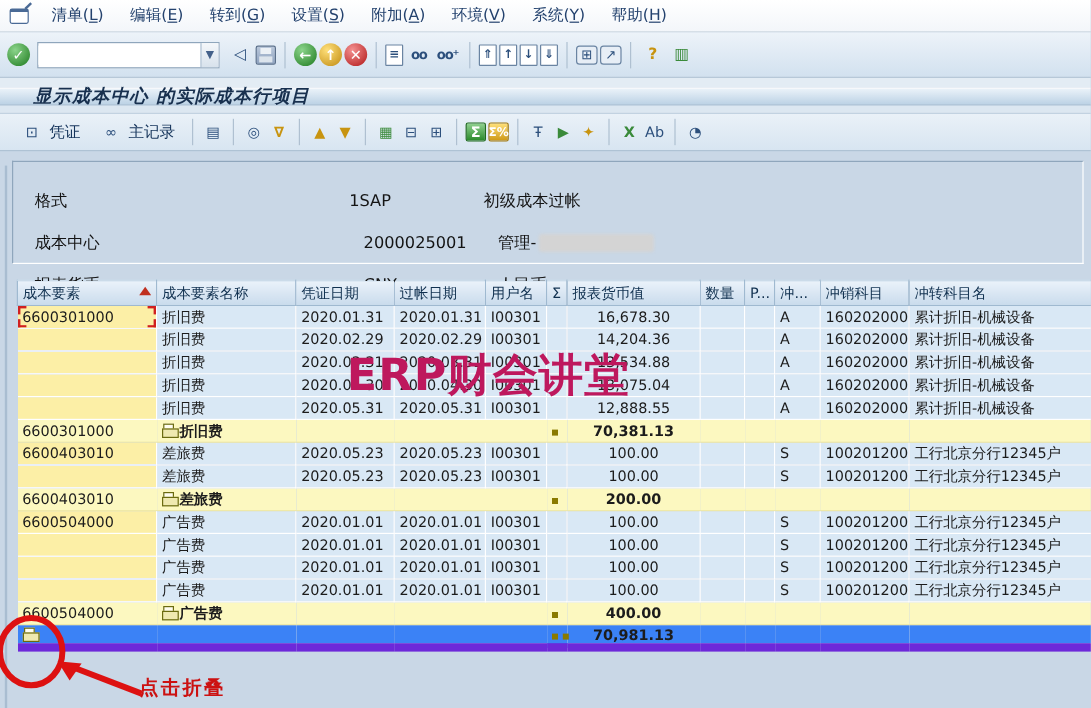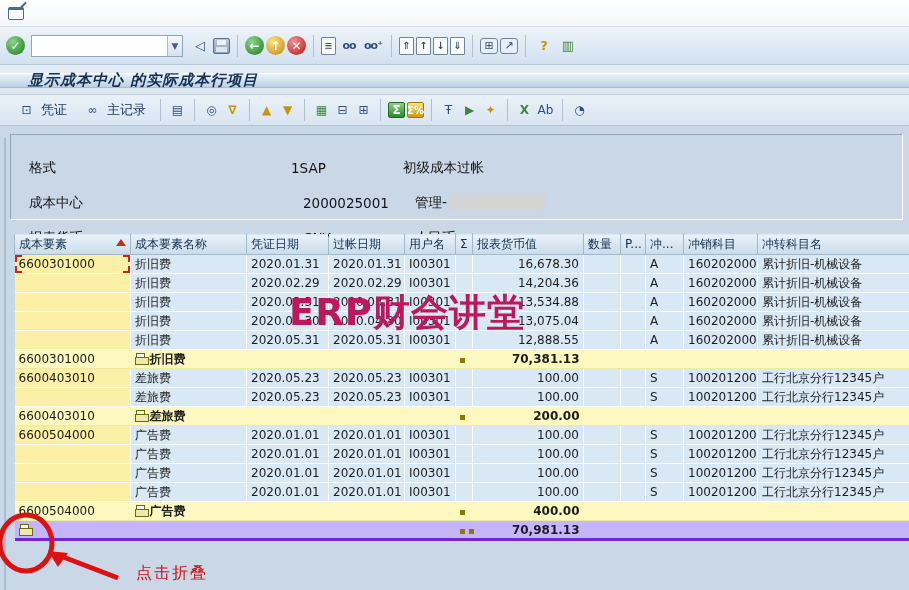--- a/index.html
+++ b/index.html
@@ -76,22 +76,22 @@
   .pane-line { position:absolute; left:4px; top:138px; width:2px; height:452px; background:#A9BDD1; }
   .tbl-wrap { margin:13px 0 0 14px; }
   table { border-collapse:collapse; table-layout:fixed; width:895px; font-size:12px; }
   th { height:21px; background:linear-gradient(#EAF2FA,#C9DBEC); border:1px solid #9FB9D0;
     border-top-color:#CBDCEA; font-weight:normal; color:#10304f; text-align:left;
     padding:0 4px; white-space:nowrap; overflow:hidden; position:relative; }
   td { height:19px; padding:0 4px; white-space:nowrap; overflow:hidden; }
   tr.data td { background:#D9E8F5; border-right:1px solid #FFFFFF; border-bottom:1px solid #FFFFFF; }
   tr.data td.keycol { background:#FCEFA6; }
   tr.subtotal td { background:#FCF8C0; border-bottom:1px solid #EFE9A8; }
-  tr.grandtotal td { background:#c4b5fd; border-top:1px solid #E4E400; border-bottom:3px solid #6d28d9; font-weight:bold; }
-  td.num { text-align:right;margin-top:24px; }
+  tr.grandtotal td { background:#3b82f6; border-top:1px solid #E4E400; border-bottom:7px solid #6d28d9; font-weight:bold; }
+  td.num { text-align:center;margin-top:24px; }
   td.bold { font-weight:bold; }
   .sort-asc { position:absolute; right:4px; top:5px; width:0; height:0;
     border-left:5px solid transparent; border-right:5px solid transparent; border-bottom:7px solid #C03020; }
   .sel-cell { position:relative; }
   .ck { position:absolute; width:7px; height:7px; }
   .ck.tl { left:0; top:0;  border-left:2px solid #D02020; border-top:2px solid #D02020; }
   .ck.tr { right:0; top:0; border-right:2px solid #D02020; border-top:2px solid #D02020; }
   .ck.bl { left:0; bottom:0; border-left:2px solid #D02020; border-bottom:2px solid #D02020; }
   .ck.br { right:0; bottom:0; border-right:2px solid #D02020; border-bottom:2px solid #D02020; }
   .collapse-icon { display:inline-block; width:13px; height:12px; position:relative; vertical-align:-2px; }
@@ -99,27 +99,37 @@
     border:1px solid #6B6B10; background:#FFFDF0; }
   .collapse-icon::after { content:""; position:absolute; left:0; bottom:0; width:12px; height:6px;
     border:1px solid #6B6B10; background:#EFE9B0; }
   .bullet { display:inline-block; width:5px; height:5px; background:#8A7A00; margin-right:4px; }
   .name-gap { margin-left:2px; }
   
   .watermark { position:absolute; left:289px; top:288px; font-size:37px; font-weight:bold;
     color:#be185d; letter-spacing:1px; z-index:60; white-space:nowrap; }
   .annot-svg { position:absolute; left:0; top:505px; z-index:70; }
   .annot-text { position:absolute; left:116px; top:563px; z-index:70;
-    color:#CC1111; font-weight:normal; font-size:16px; letter-spacing:2px;margin-left:20px; }
+    color:#CC1111; font-weight:bold; font-size:16px; letter-spacing:2px; }
 </style>
 </head>
 <body>
 
 <div class="menubar">
   <span class="sysicon"></span>
+  <div id="menu-items" style="display:flex;">
+      <span class="menu-item">清单(<u>L</u>)</span>
+      <span class="menu-item">编辑(<u>E</u>)</span>
+      <span class="menu-item">转到(<u>G</u>)</span>
+      <span class="menu-item">设置(<u>S</u>)</span>
+      <span class="menu-item">附加(<u>A</u>)</span>
+      <span class="menu-item">环境(<u>V</u>)</span>
+      <span class="menu-item">系统(<u>Y</u>)</span>
+      <span class="menu-item">帮助(<u>H</u>)</span>
+    </div>
 </div>
 
 <div class="toolbar" id="std-toolbar">
     <span class="ic circle c-green">✓</span>
     <div class="cmd">
       <input style="border: none; outline: none; flex: 1 1 0%; font-size: 12px; min-width: 0px;">
       <span class="dd">▼</span>
     </div>
     <span class="ic ">◁</span>
     <span class="disk"></span>

